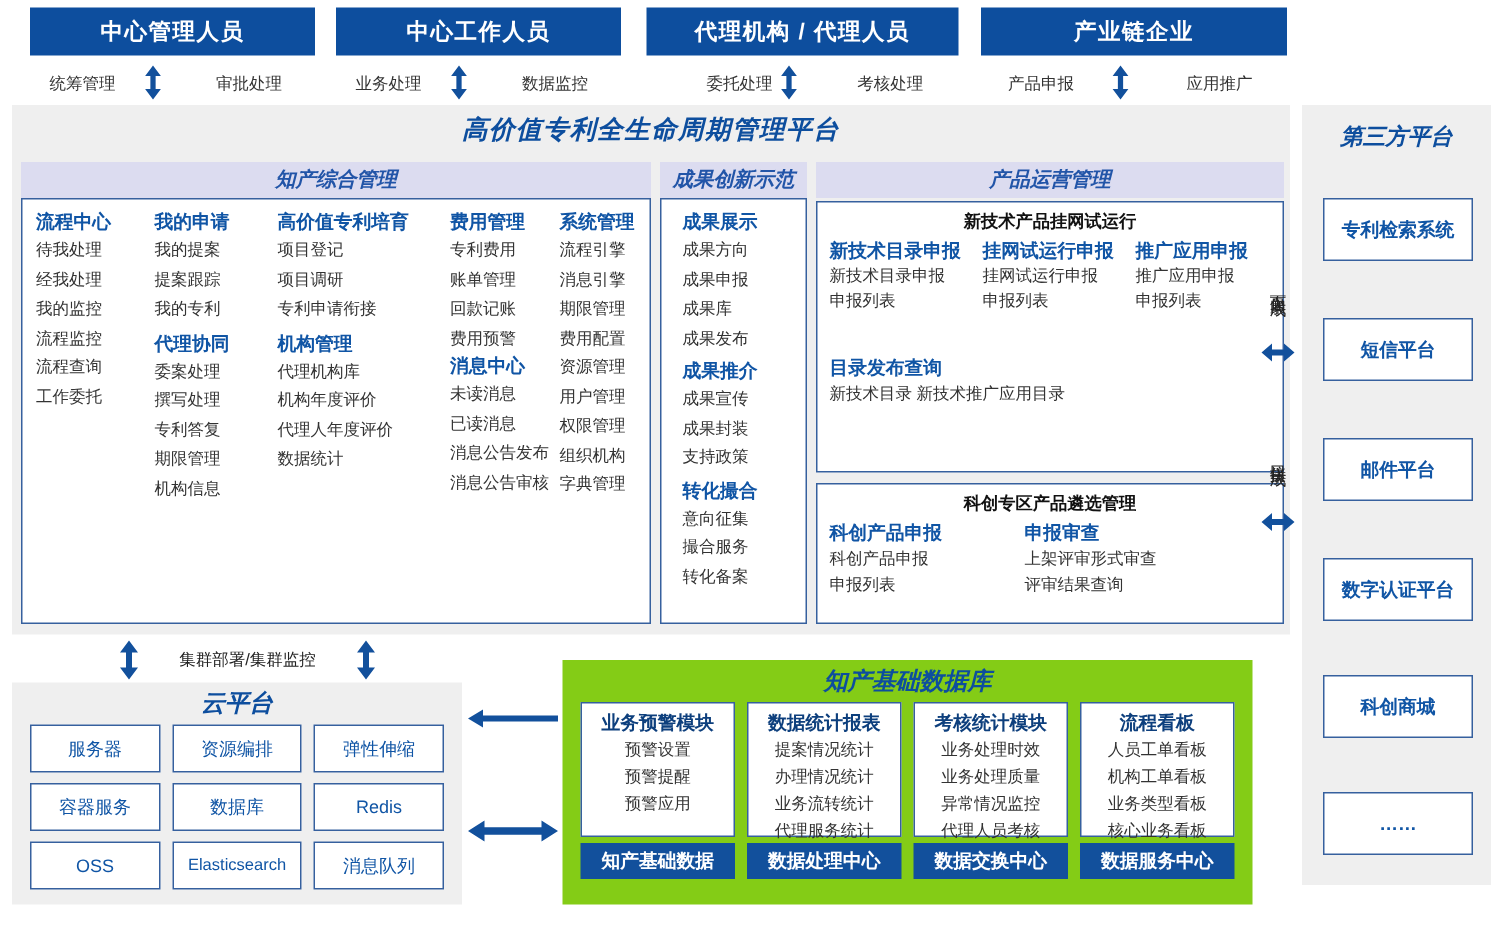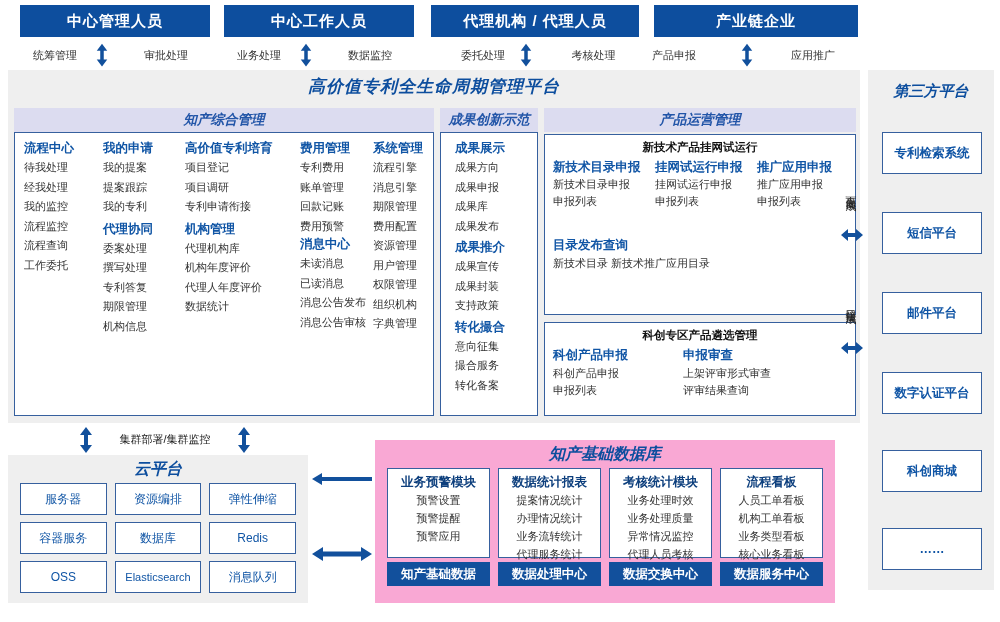--- a/index.html
+++ b/index.html
@@ -111,21 +111,21 @@
     color: #0d4e9e; font-weight: bold; font-style: italic; font-size: 16px;
   }
   .cloud-cell {
     background: #ffffff;
     border: 1.5px solid #36609e;
     color: #1055a5;
     font-size: 12px;
   }
 
   
-  .db-panel { background: #f9a8d4; }
+  .db-panel { background: #84cc16; }
   .db-title {
     color: #0d4e9e; font-weight: bold; font-style: italic; font-size: 16px;
   }
   .db-card {
     background: #ffffff;
     border: 1.5px solid #36609e;
   }
   .db-card-head {
     color: #0d3f7d; font-weight: bold; font-size: 12.5px; text-align: center;
   }
@@ -172,34 +172,34 @@
     <div class="abs ctr role-sub" style="left:326px;top:40px;width:88px;">
       <span>数据监控</span>
     </div>
     <svg class="abs arrow-v" style="left:299px;top:38px;" width="16" height="26" viewBox="0 0 16 26">
       <path d="M8 0 L14 8 L10 8 L10 18 L14 18 L8 26 L2 18 L6 18 L6 8 L2 8 Z" fill="#12509c"></path>
     </svg>
 
     <div class="abs ctr role-bar" style="left:431px;top:0;width:208px;">
       <span>代理机构 / 代理人员</span>
     </div>
-    <div class="abs ctr role-sub" style="left:443px;top:40px;width:80px;">
+    <div class="abs ctr role-sub" style="left:453px;top:40px;width:80px;">
       <span>委托处理</span>
     </div>
     <div class="abs ctr role-sub" style="left:548px;top:40px;width:91px;">
       <span>考核处理</span>
     </div>
     <svg class="abs arrow-v" style="left:519px;top:38px;" width="16" height="26" viewBox="0 0 16 26">
       <path d="M8 0 L14 8 L10 8 L10 18 L14 18 L8 26 L2 18 L6 18 L6 8 L2 8 Z" fill="#12509c"></path>
     </svg>
 
     <div class="abs ctr role-bar" style="left:654px;top:0;width:204px;">
       <span>产业链企业</span>
     </div>
-    <div class="abs ctr role-sub" style="left:634px;top:40px;width:80px;">
+    <div class="abs ctr role-sub" style="left:654px;top:40px;width:80px;">
       <span>产品申报</span>
     </div>
     <div class="abs ctr role-sub" style="left:768px;top:40px;width:90px;">
       <span>应用推广</span>
     </div>
     <svg class="abs arrow-v" style="left:740px;top:38px;" width="16" height="26" viewBox="0 0 16 26">
       <path d="M8 0 L14 8 L10 8 L10 18 L14 18 L8 26 L2 18 L6 18 L6 8 L2 8 Z" fill="#12509c"></path>
     </svg>
   </div>
 

